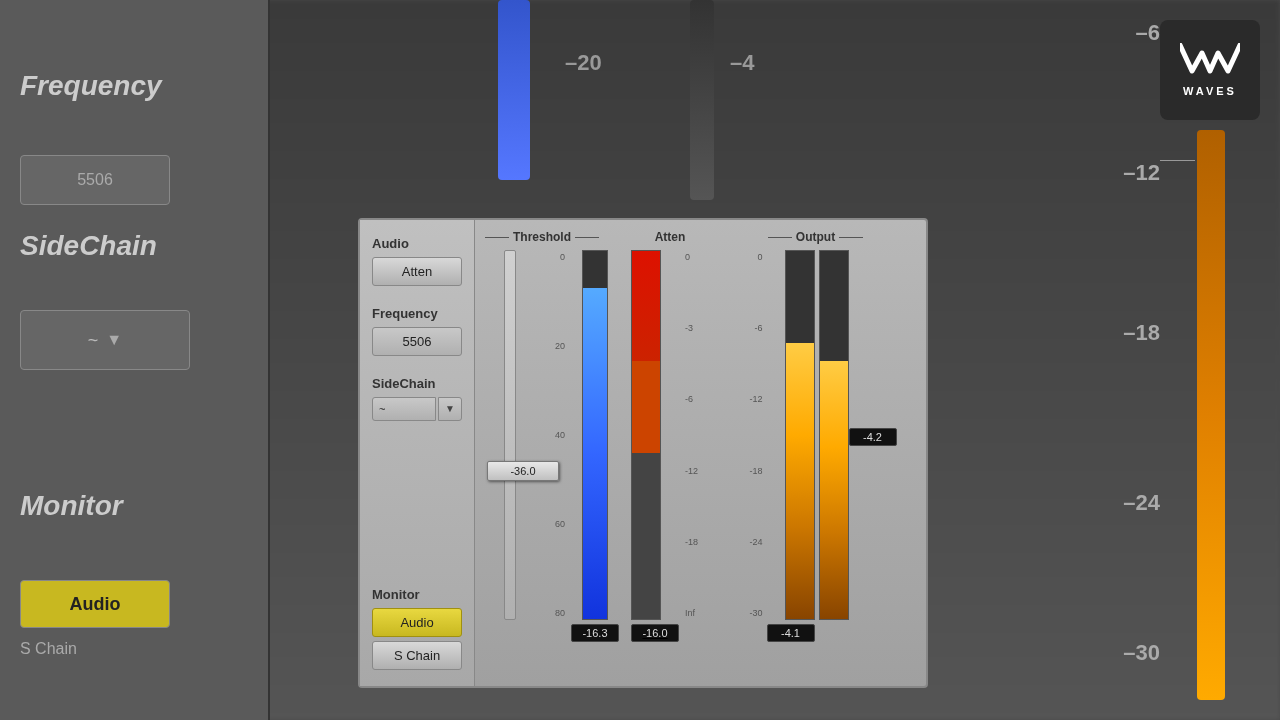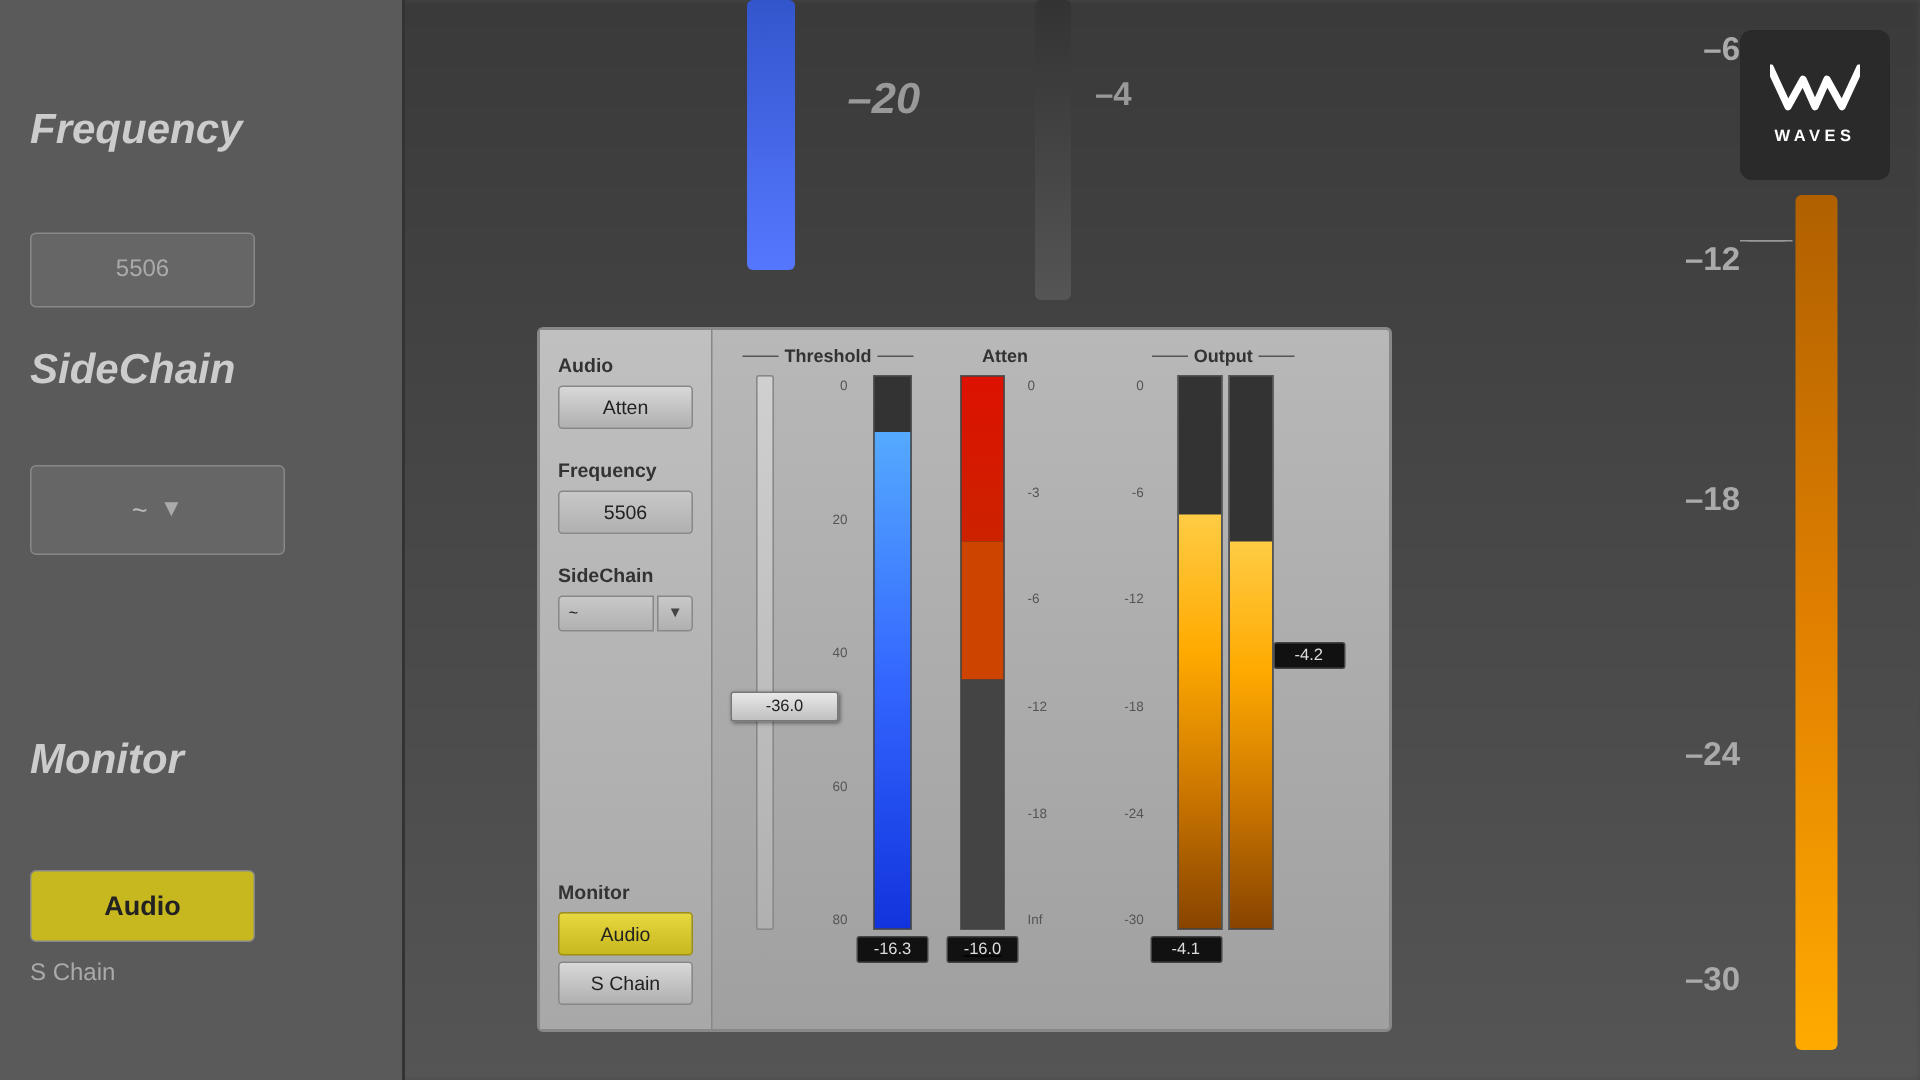--- a/index.html
+++ b/index.html
@@ -244,21 +244,21 @@
 
   <div style="position:absolute; left: 20px; top: 640px; color: #aaa; font-size: 16px;">S Chain</div>
 </div>
 
 <div style="position:absolute; right: 120px; top: 20px; color: #aaa; font-size: 22px; font-weight: bold;">–6</div>
 <div style="position:absolute; right: 120px; top: 160px; color: #aaa; font-size: 22px; font-weight: bold;">–12</div>
 <div style="position:absolute; right: 120px; top: 320px; color: #aaa; font-size: 22px; font-weight: bold;">–18</div>
 <div style="position:absolute; right: 120px; top: 490px; color: #aaa; font-size: 22px; font-weight: bold;">–24</div>
 <div style="position:absolute; right: 120px; top: 640px; color: #aaa; font-size: 22px; font-weight: bold;">–30</div>
 
-<div style="position:absolute; left: 565px; top: 50px; color: #999; font-size: 29px; font-weight: bold; font-style: italic;">–20</div>
+<div style="position:absolute; left: 565px; top: 50px; color: #999; font-size: 22px; font-weight: bold;">–20</div>
 <div style="position:absolute; left: 730px; top: 50px; color: #999; font-size: 22px; font-weight: bold;">–4</div>
 
 <div style="position:absolute; left:498px; top:0; width:32px; height:180px; background: linear-gradient(to bottom, #3355cc, #5577ff); border-radius:4px;"></div>
 
 <div style="position:absolute; left:690px; top:0; width:24px; height:200px; background: linear-gradient(to bottom, #333, #555); border-radius:4px;"></div>
 
 <div style="position:absolute; right:55px; top:130px; width:28px; height:570px; background: linear-gradient(to bottom, #b06000, #e08000, #ffaa00); border-radius:4px;"></div>
 
 <div style="position:absolute; right: 90px; top: 160px; width: 30px; height: 1px; background: #999;"></div>
 <div style="position:absolute; right: 85px; top: 160px; width: 30px; height: 1px; background: #999;"></div>
@@ -298,21 +298,21 @@
 
       <div class="monitor-section">
         <div class="sidebar-section-label">Monitor</div>
         <button class="sidebar-button active" style="margin-bottom:4px;">Audio</button>
         <button class="sidebar-button">S Chain</button>
       </div>
     </div>
 
     <div class="plugin-main">
 
-      <div style="display:flex; flex-direction:column; align-items:center;">
+      <div style="display:flex; flex-direction:column; align-items:flex-start;">
         <div class="section-header">
           <div class="section-header-line"></div>
           <span>Threshold</span>
           <div class="section-header-line"></div>
         </div>
         <div style="display:flex; gap:6px; align-items:flex-start; position:relative;">
 
           <div style="position:relative; width:50px; height:370px; display:flex; justify-content:center;">
 
             <div style="width:12px; height:370px; background:linear-gradient(to bottom,#d0d0d0,#b0b0b0); border:1px solid #888; border-radius:2px; position:relative;">
@@ -337,21 +337,21 @@
           </div>
         </div>
       </div>
 
       <div style="display:flex; flex-direction:column; align-items:center;">
         <div class="section-header">
           <span>Atten</span>
         </div>
         <div style="display:flex; gap:6px; align-items:flex-start;">
 
-          <div style="display:flex; flex-direction:column; align-items:center;text-decoration:underline;">
+          <div style="display:flex; flex-direction:column; text-decoration:underline;">
             <div style="width:30px; height:370px; background:#333; border:1px solid #555; position:relative; overflow:hidden;">
 
               <div style="position:absolute; top:0; left:0; right:0; height:30%; background:linear-gradient(to bottom, #dd1100, #cc2200);"></div>
 
               <div style="position:absolute; top:30%; left:0; right:0; height:25%; background:#cc4400;"></div>
 
               <div style="position:absolute; top:55%; left:0; right:0; bottom:0; background:#444;"></div>
             </div>
             <div class="meter-value-box">-16.0</div>
           </div>

